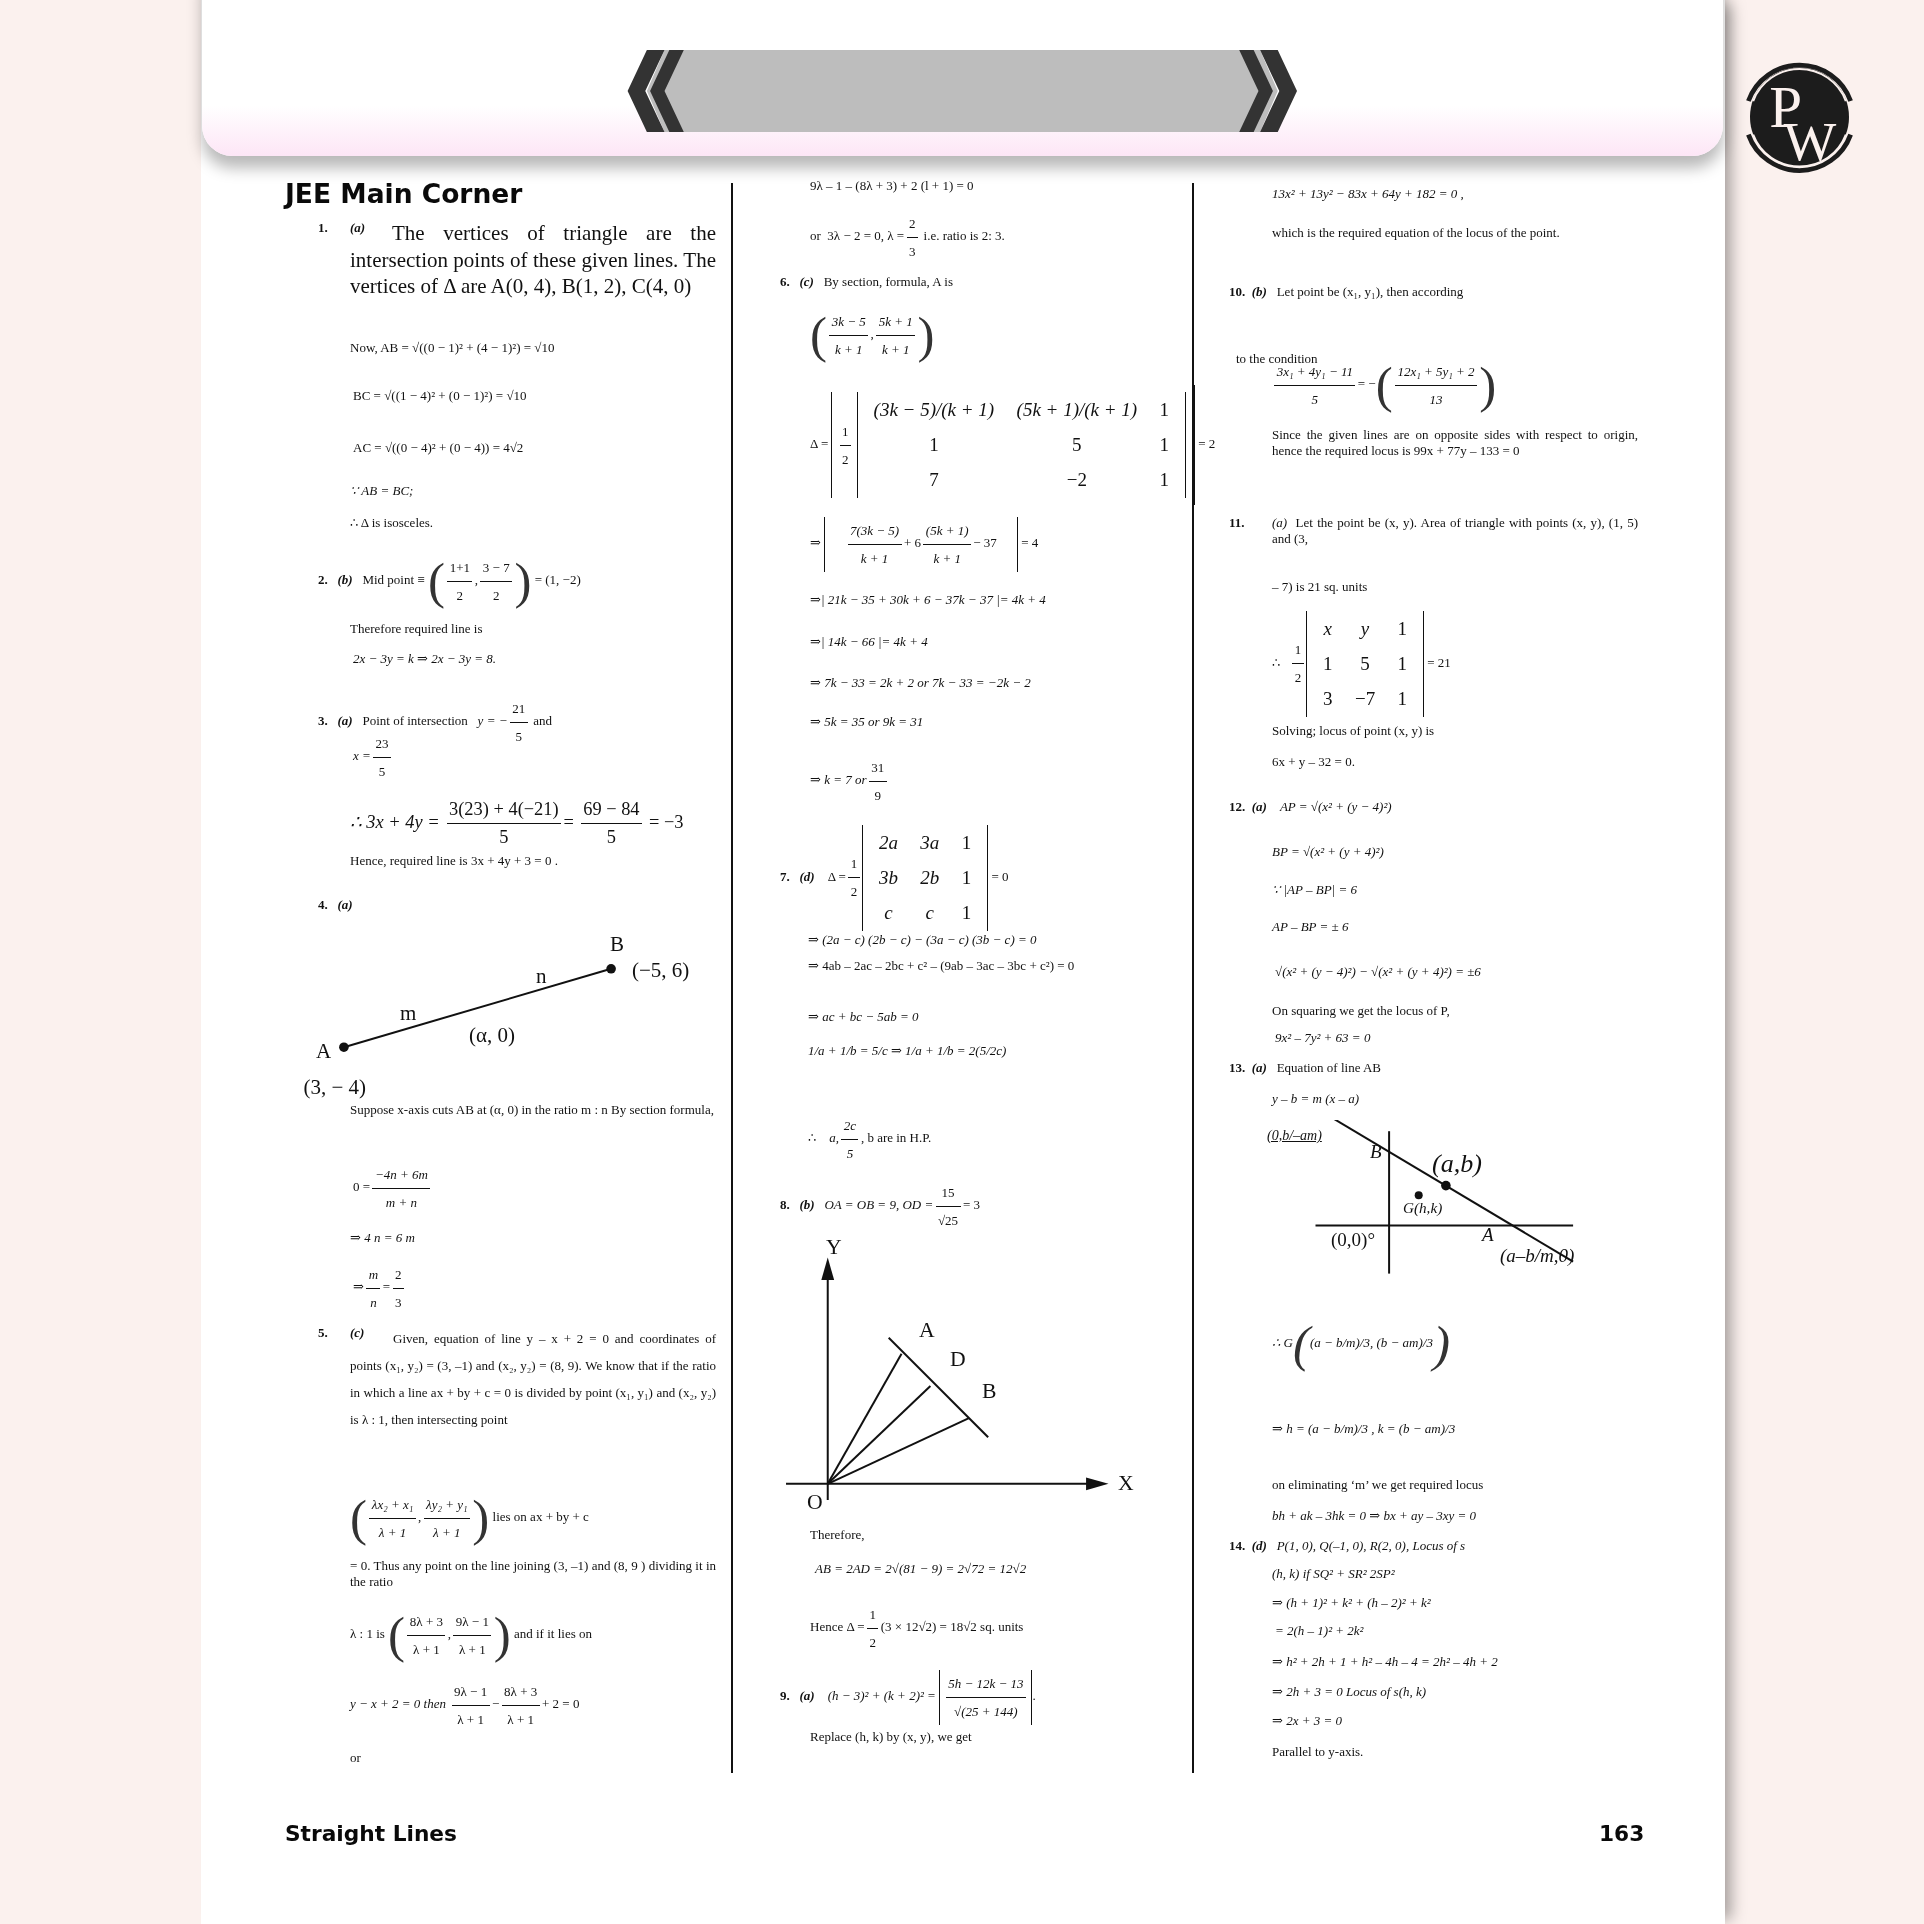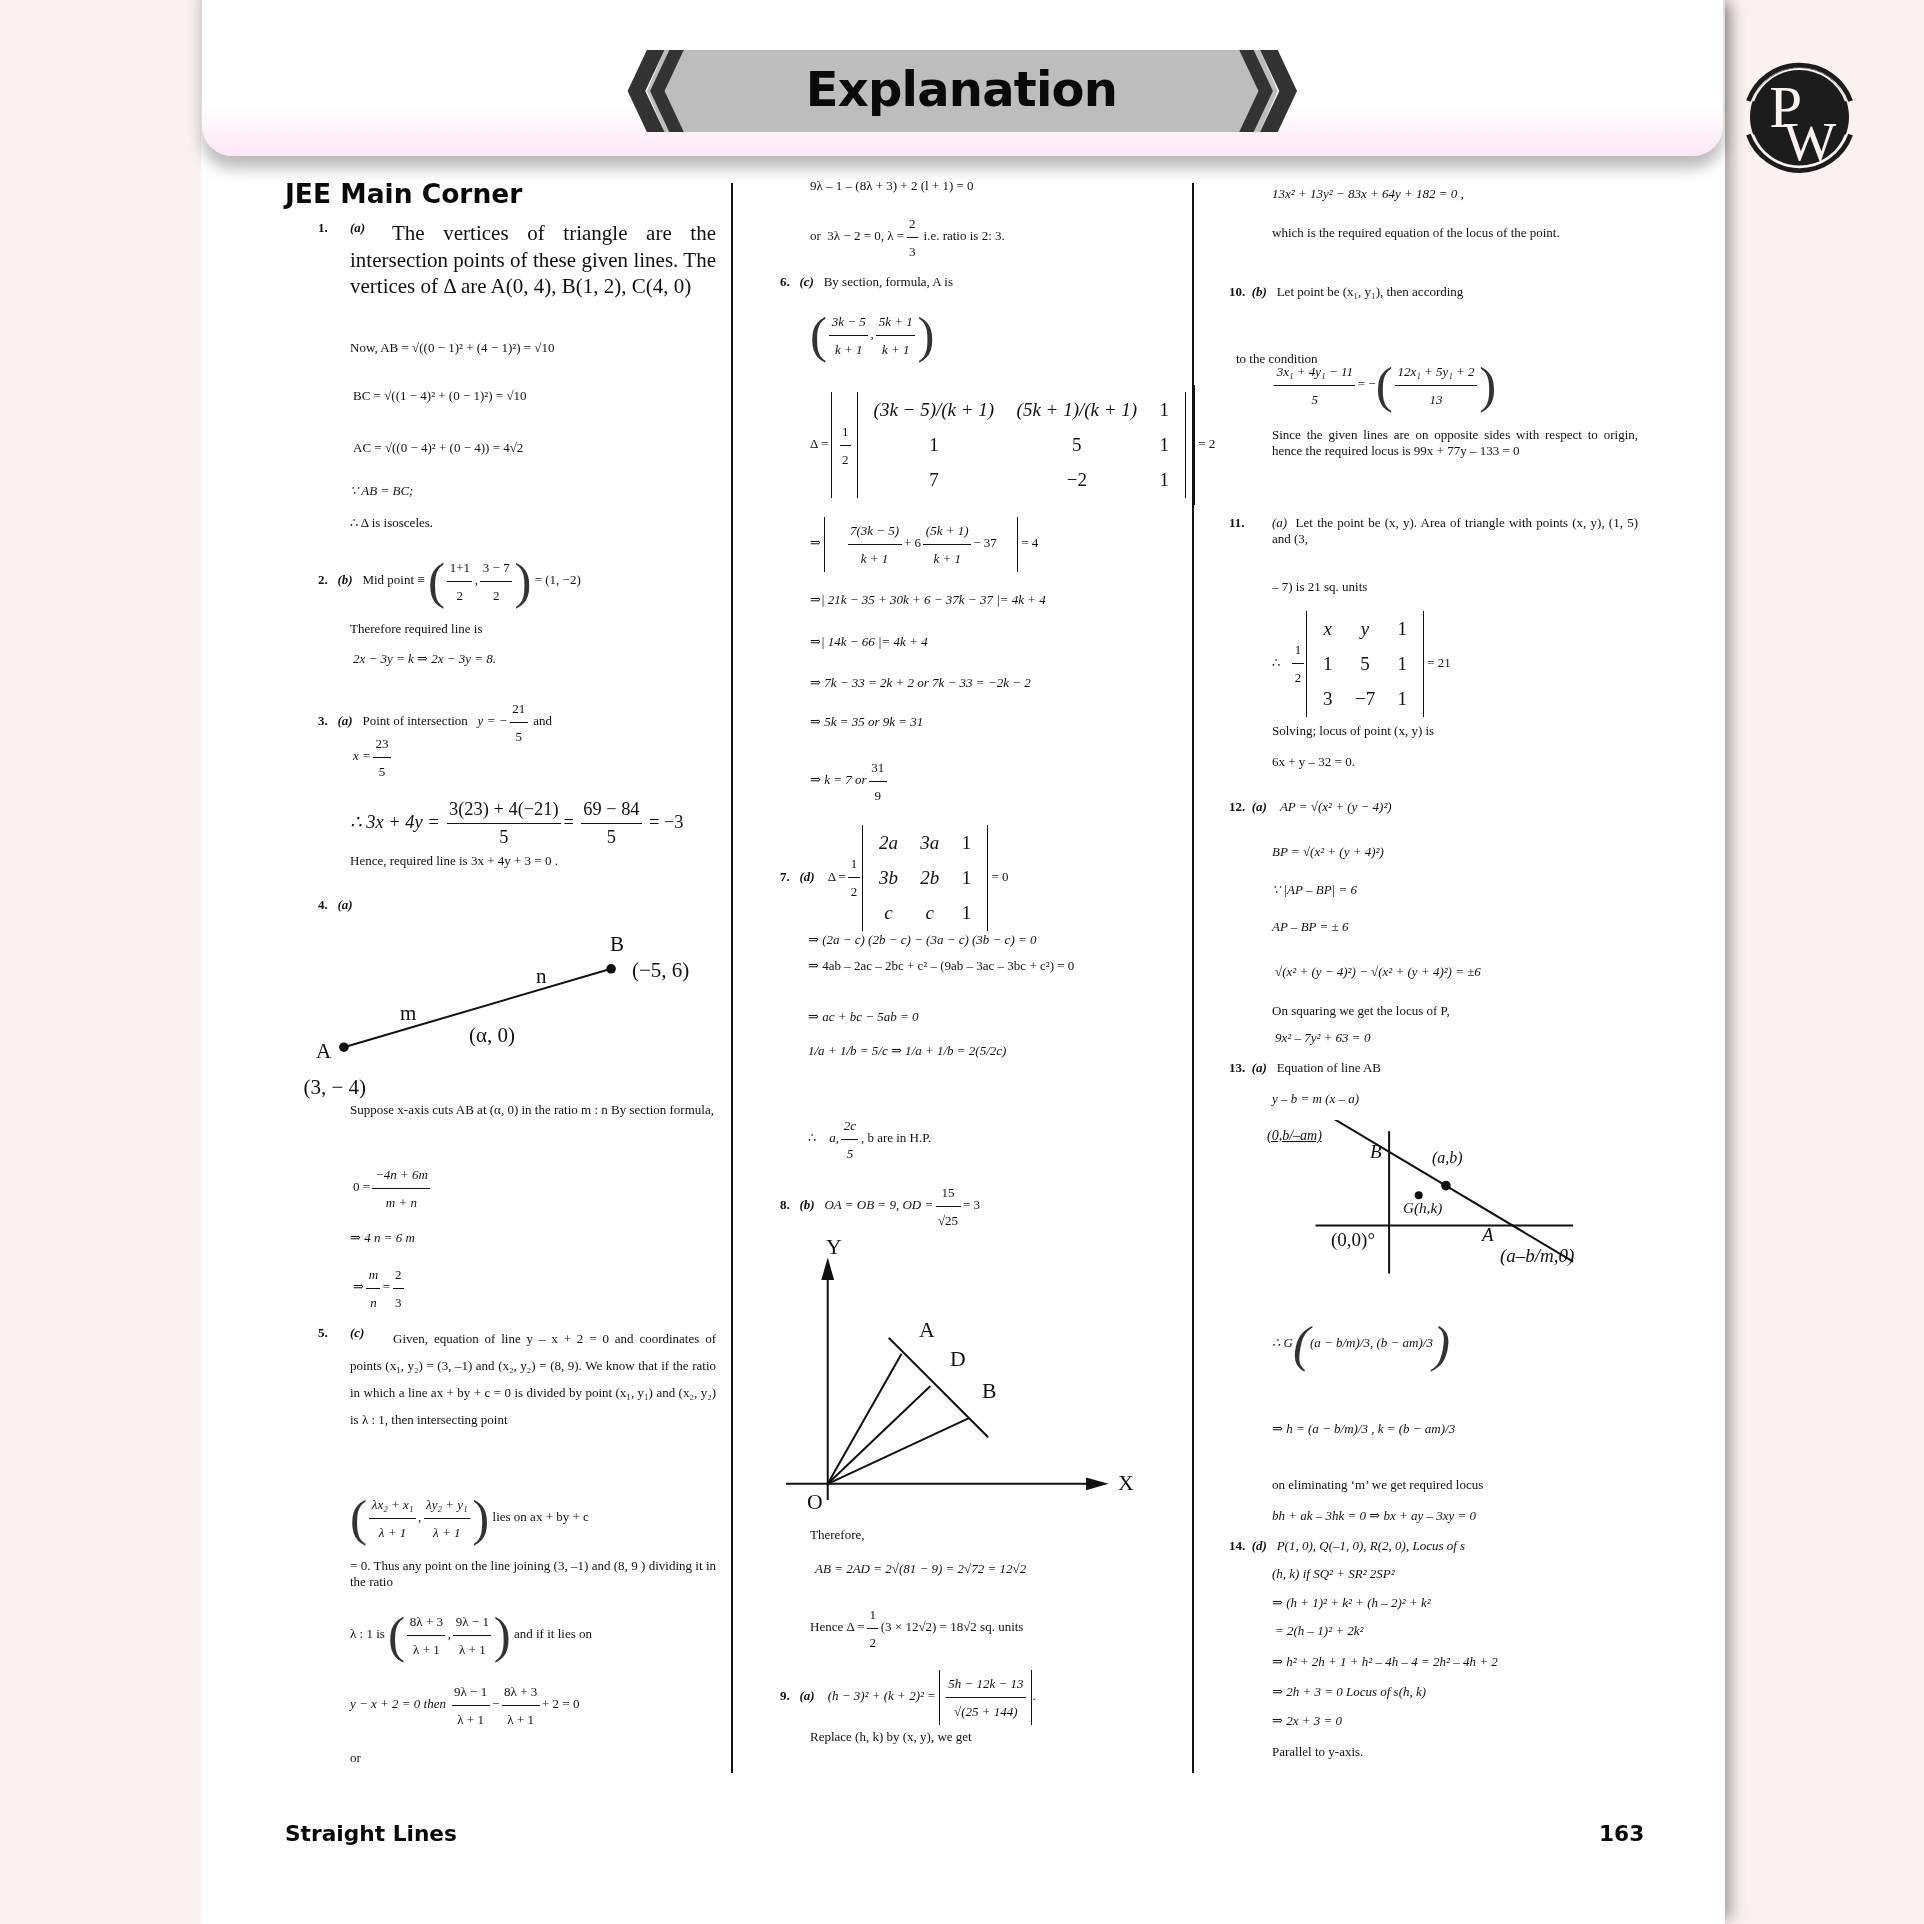--- a/index.html
+++ b/index.html
@@ -62,21 +62,20 @@
 <div class="header-band"></div>
 
 <div class="banner">
   <svg width="671" height="82" viewBox="0 0 836 102">
     <polygon points="48,0 790,0 812,51 790,102 48,102 26,51" fill="#bdbdbd"></polygon>
     <polygon points="26,0 48,0 24,51 48,102 26,102 2,51" fill="#333"></polygon>
     <polygon points="54,0 72,0 48,51 72,102 54,102 30,51" fill="#333"></polygon>
     <polygon points="764,0 782,0 806,51 782,102 764,102 788,51" fill="#333"></polygon>
     <polygon points="790,0 812,0 836,51 812,102 790,102 814,51" fill="#333"></polygon>
   </svg>
-  <div class="banner-title">Explanation</div>
 </div>
 
 <div class="logo">
   <svg width="115" height="122" viewBox="0 0 144 152">
     <circle cx="72" cy="76" r="62" fill="#1c1c1c"></circle>
     <path d="M8 56 A68 68 0 0 1 136 56" stroke="#1c1c1c" stroke-width="6" fill="none"></path>
     <path d="M8 98 A68 68 0 0 0 136 98" stroke="#1c1c1c" stroke-width="6" fill="none"></path>
     <path d="M14 56 A62 62 0 0 1 130 56" stroke="#fbf1ee" stroke-width="2.5" fill="none"></path>
     <path d="M14 98 A62 62 0 0 0 130 98" stroke="#fbf1ee" stroke-width="2.5" fill="none"></path>
     <text x="34" y="88" font-size="74" fill="#fbf1ee" font-family="Liberation Serif, serif">P</text>
@@ -372,21 +371,21 @@
   <div style="position:absolute; left:1267px; top:1120px; width:321px; height:160px;">
     <svg width="321" height="160" viewBox="0 0 400 200">
       <line x1="82" y1="-2" x2="382" y2="177" stroke="#111" stroke-width="2.5"></line>
       <line x1="152" y1="14" x2="152" y2="192" stroke="#111" stroke-width="2.5"></line>
       <line x1="60" y1="132" x2="382" y2="132" stroke="#111" stroke-width="2.5"></line>
       <circle cx="223" cy="82" r="6" fill="#111"></circle>
       <circle cx="189" cy="94" r="5" fill="#111"></circle>
     </svg>
     <div class="line i" style="left:0px; top:8px; font-size:14px;text-decoration:underline;">(0,b/–am)</div>
     <div class="line i" style="left:103px; top:21px; font-size:19px;">B</div>
-    <div class="line i" style="left:165px; top:29px; font-size:16px;">(a,b)</div>
+    <div class="line i" style="left:165px; top:29px; font-size:26px;">(a,b)</div>
     <div class="line i" style="left:136px; top:79px; font-size:15.2px;">G(h,k)</div>
     <div class="line" style="left:64px; top:109px; font-size:19px;">(0,0)°</div>
     <div class="line i" style="left:215px; top:104px; font-size:19px;">A</div>
     <div class="line i" style="left:192px; top:125px; font-size:19px;margin-left:41px;">(a–b/m,0)</div>
   </div>
   <div class="line i" style="left:1272px; top:1315px;">
     <span>∴  G</span><span class="paren">(</span><span>(a − b/m)/3</span>, <span>(b − am)/3</span><span class="paren">)</span>
   </div>
   <div class="line i" style="left:1272px; top:1421px;">⇒  h = (a − b/m)/3 , k = (b − am)/3</div>
   <div class="line" style="left:1272px; top:1477px;">on eliminating ‘m’ we get required locus</div>

